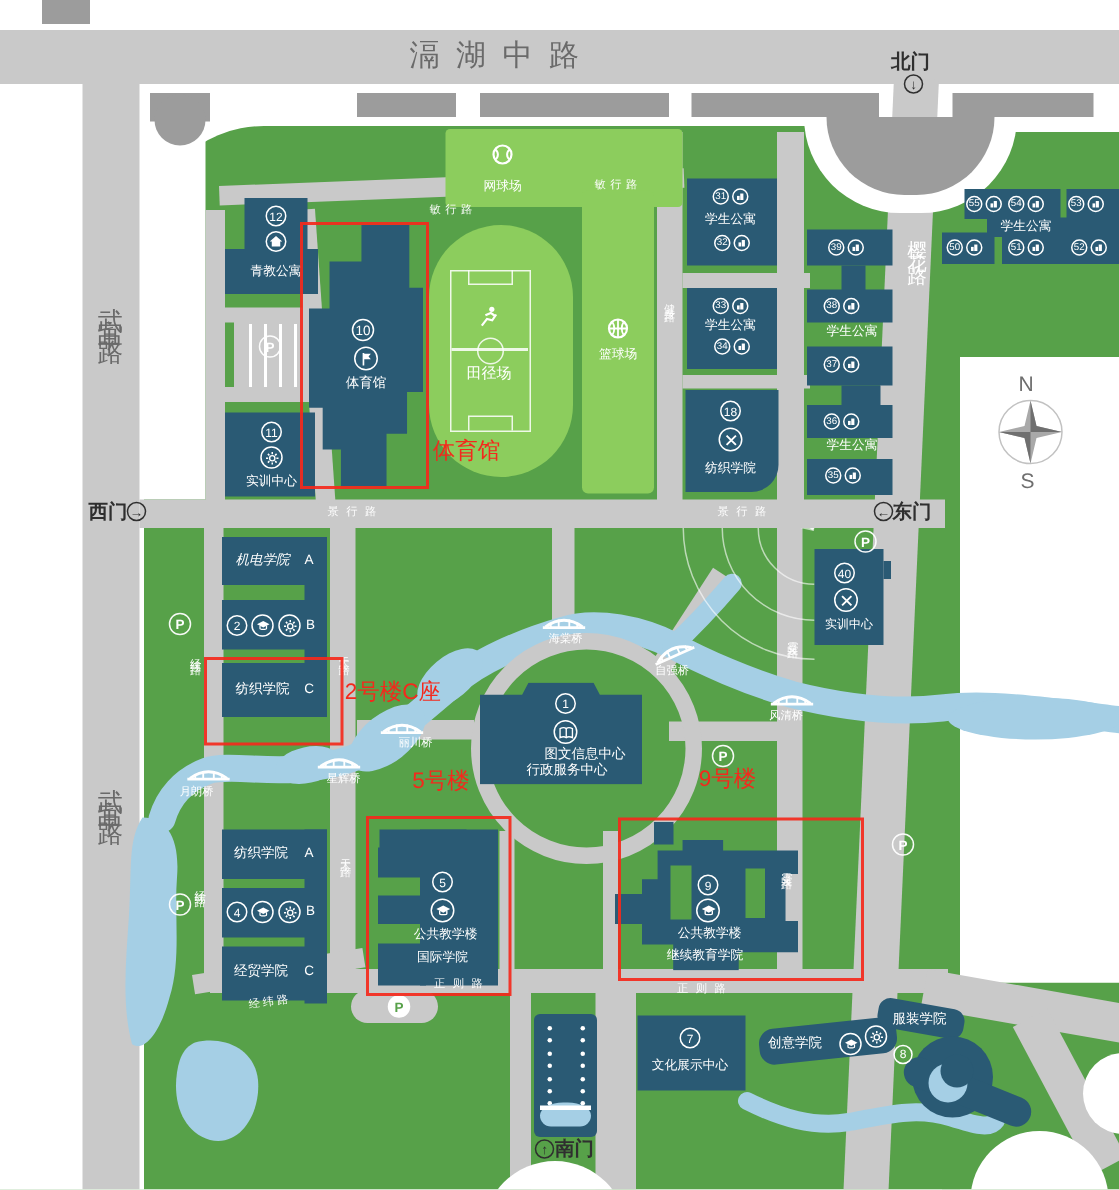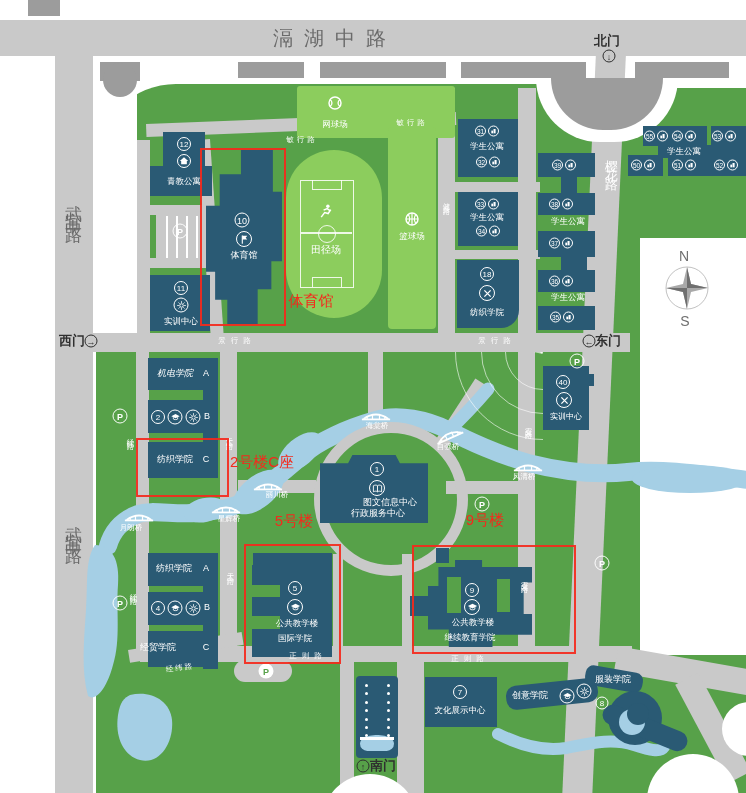--- a/index.html
+++ b/index.html
@@ -376,21 +376,21 @@
       <div class="circ" style="left: 193px; top: 608px; width: 15px; height: 15px; border: 1px solid rgb(255, 255, 255);">
         <svg width="10" height="10" viewBox="0 0 12 12">
           <circle cx="6" cy="6" r="2.1" fill="none" stroke="#fff" stroke-width="1.1"></circle>
           <g stroke="#fff" stroke-width="1.2">
             <path d="M6 1v1.7M6 9.3V11M1 6h1.7M9.3 6H11M2.5 2.5l1.2 1.2M8.3 8.3l1.2 1.2M9.5 2.5 8.3 3.7M3.7 8.3 2.5 9.5"></path>
           </g>
         </svg>
       </div>
       <div class="lbl" style="left: 207px; top: 608px; font-size: 9px; color: rgb(255, 255, 255);">B</div>
       <div class="abs" style="left: 148px; top: 631px; width: 70px; height: 36px; background: rgb(42, 90, 116);"></div>
-      <div class="lbl" style="left: 158px; top: 648px; font-size: 9px; color: rgb(255, 255, 255);">经贸学院</div>
+      <div class="lbl" style="left: 174px; top: 648px; font-size: 9px; color: rgb(255, 255, 255);">经贸学院</div>
       <div class="lbl" style="left: 206px; top: 648px; font-size: 9px; color: rgb(255, 255, 255);">C</div>
       <div class="abs" style="left: 253px; top: 553px; width: 58px; height: 14px; background: rgb(42, 90, 116);"></div>
       <div class="abs" style="left: 280px; top: 553px; width: 52px; height: 104px; background: rgb(42, 90, 116);"></div>
       <div class="abs" style="left: 252px; top: 565px; width: 32px; height: 20px; background: rgb(42, 90, 116);"></div>
       <div class="abs" style="left: 252px; top: 597px; width: 32px; height: 19px; background: rgb(42, 90, 116);"></div>
       <div class="abs" style="left: 252px; top: 629px; width: 32px; height: 28px; background: rgb(42, 90, 116);"></div>
       <div class="circ" style="left: 295px; top: 588px; width: 14px; height: 14px; border: 1px solid rgb(255, 255, 255); color: rgb(255, 255, 255); font-size: 8px;">5</div>
       <div class="circ" style="left: 295px; top: 607px; width: 16px; height: 16px; border: 1px solid rgb(255, 255, 255);">
         <svg width="11" height="11" viewBox="0 0 12 12">
           <path d="M6 1.8 11 4.4 6 7 1 4.4Z" fill="#fff"></path>

